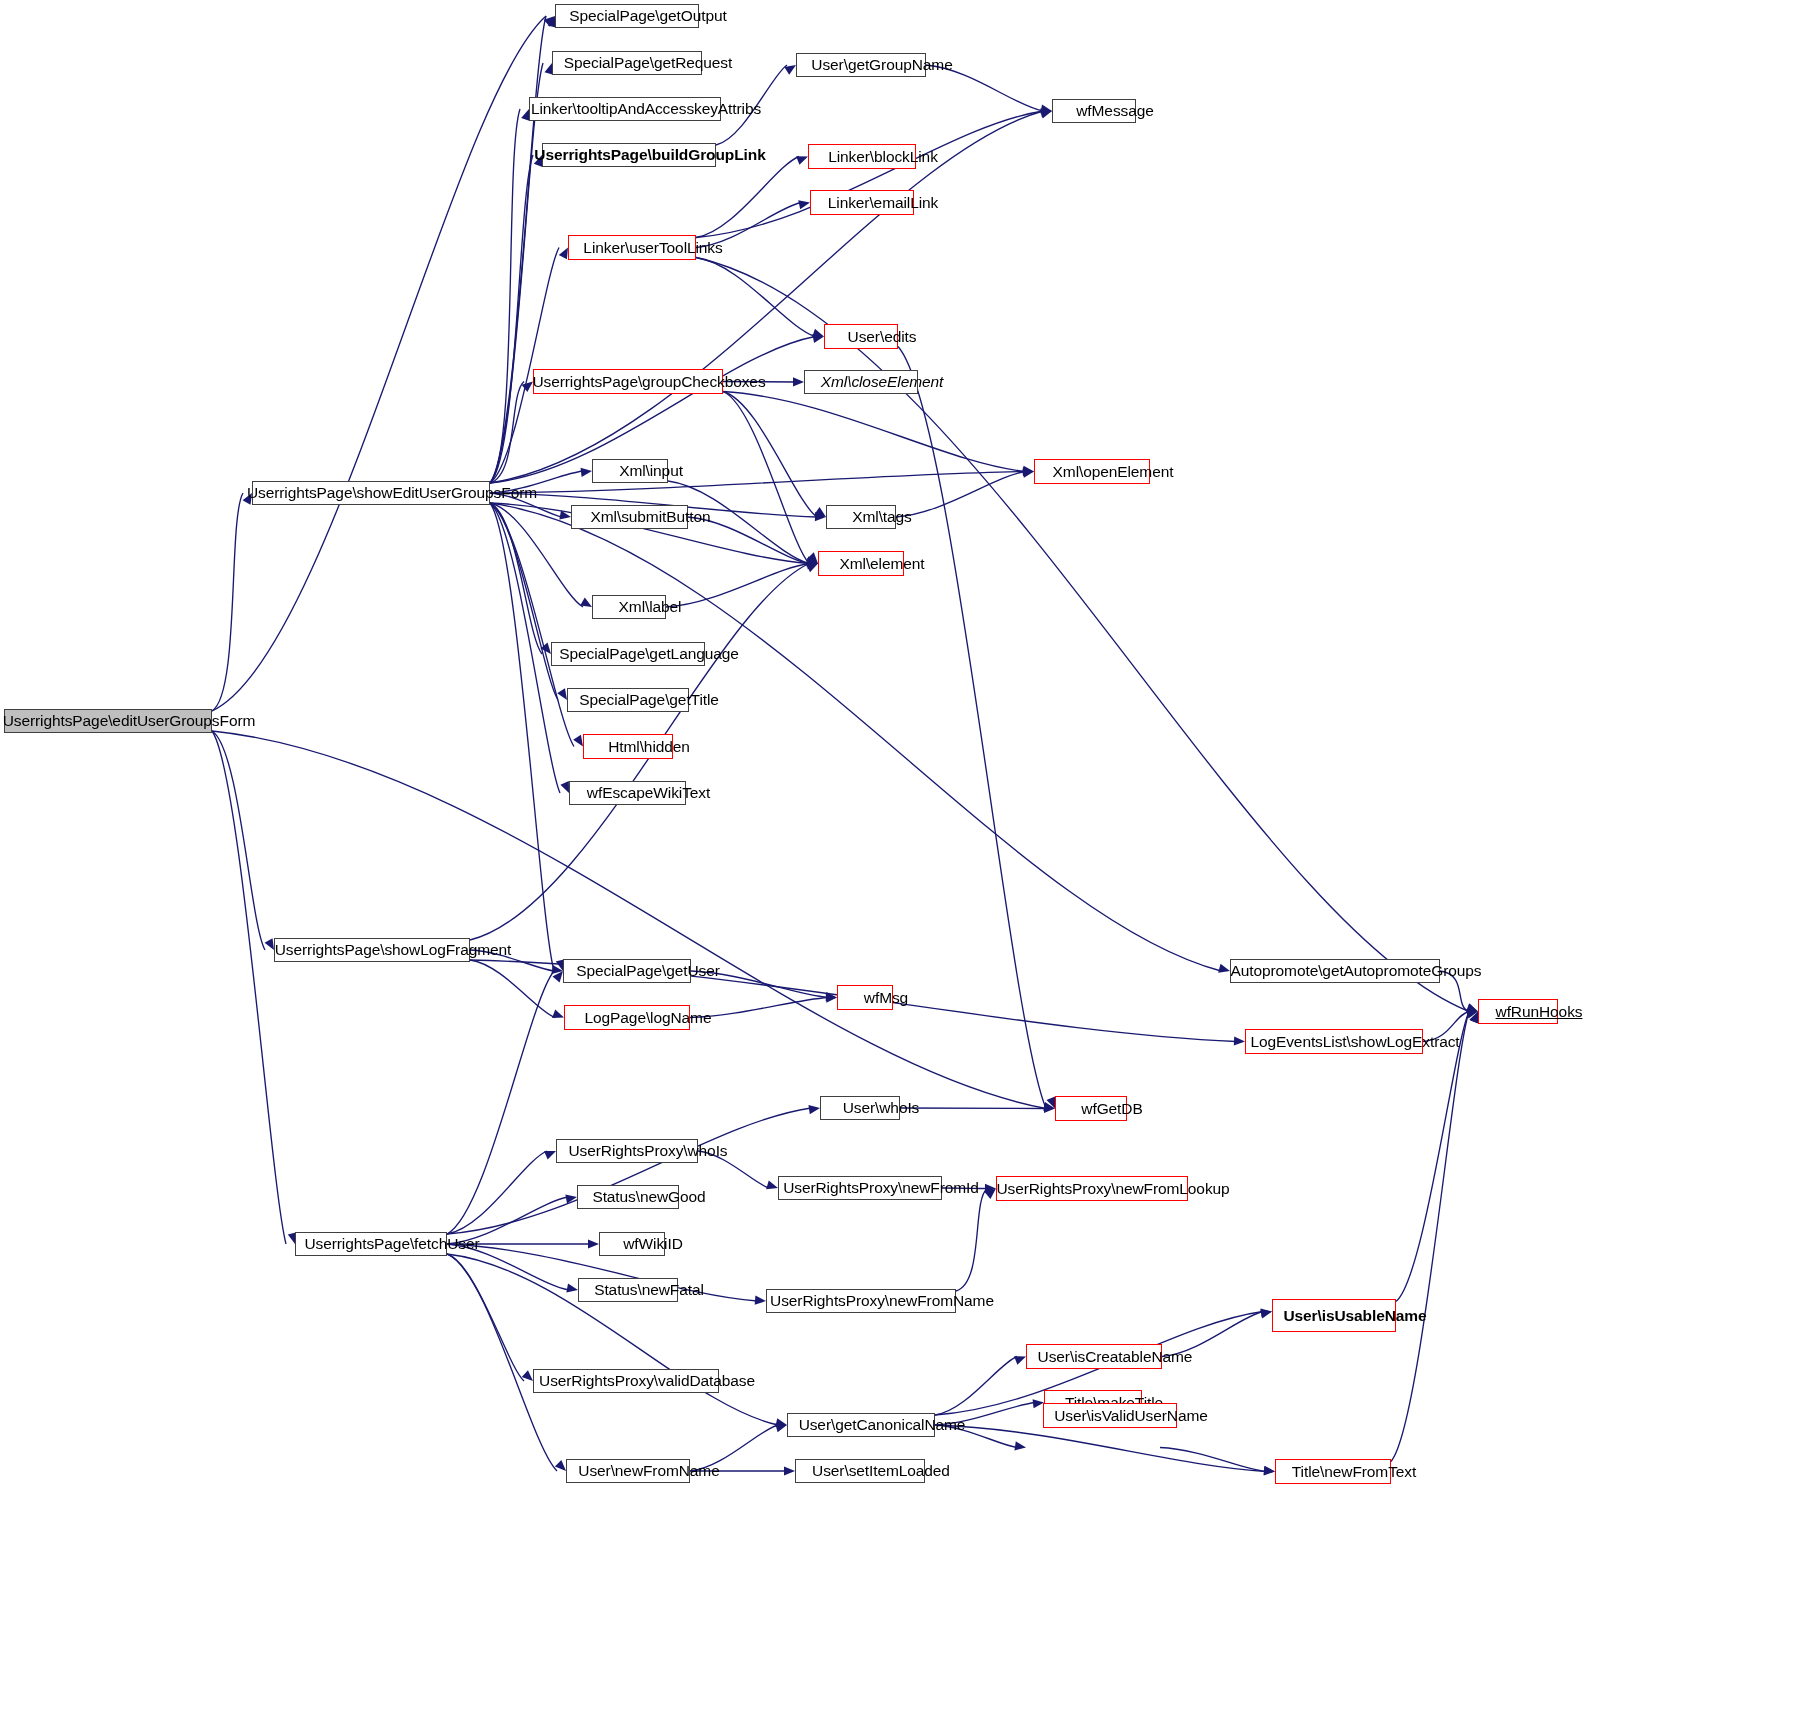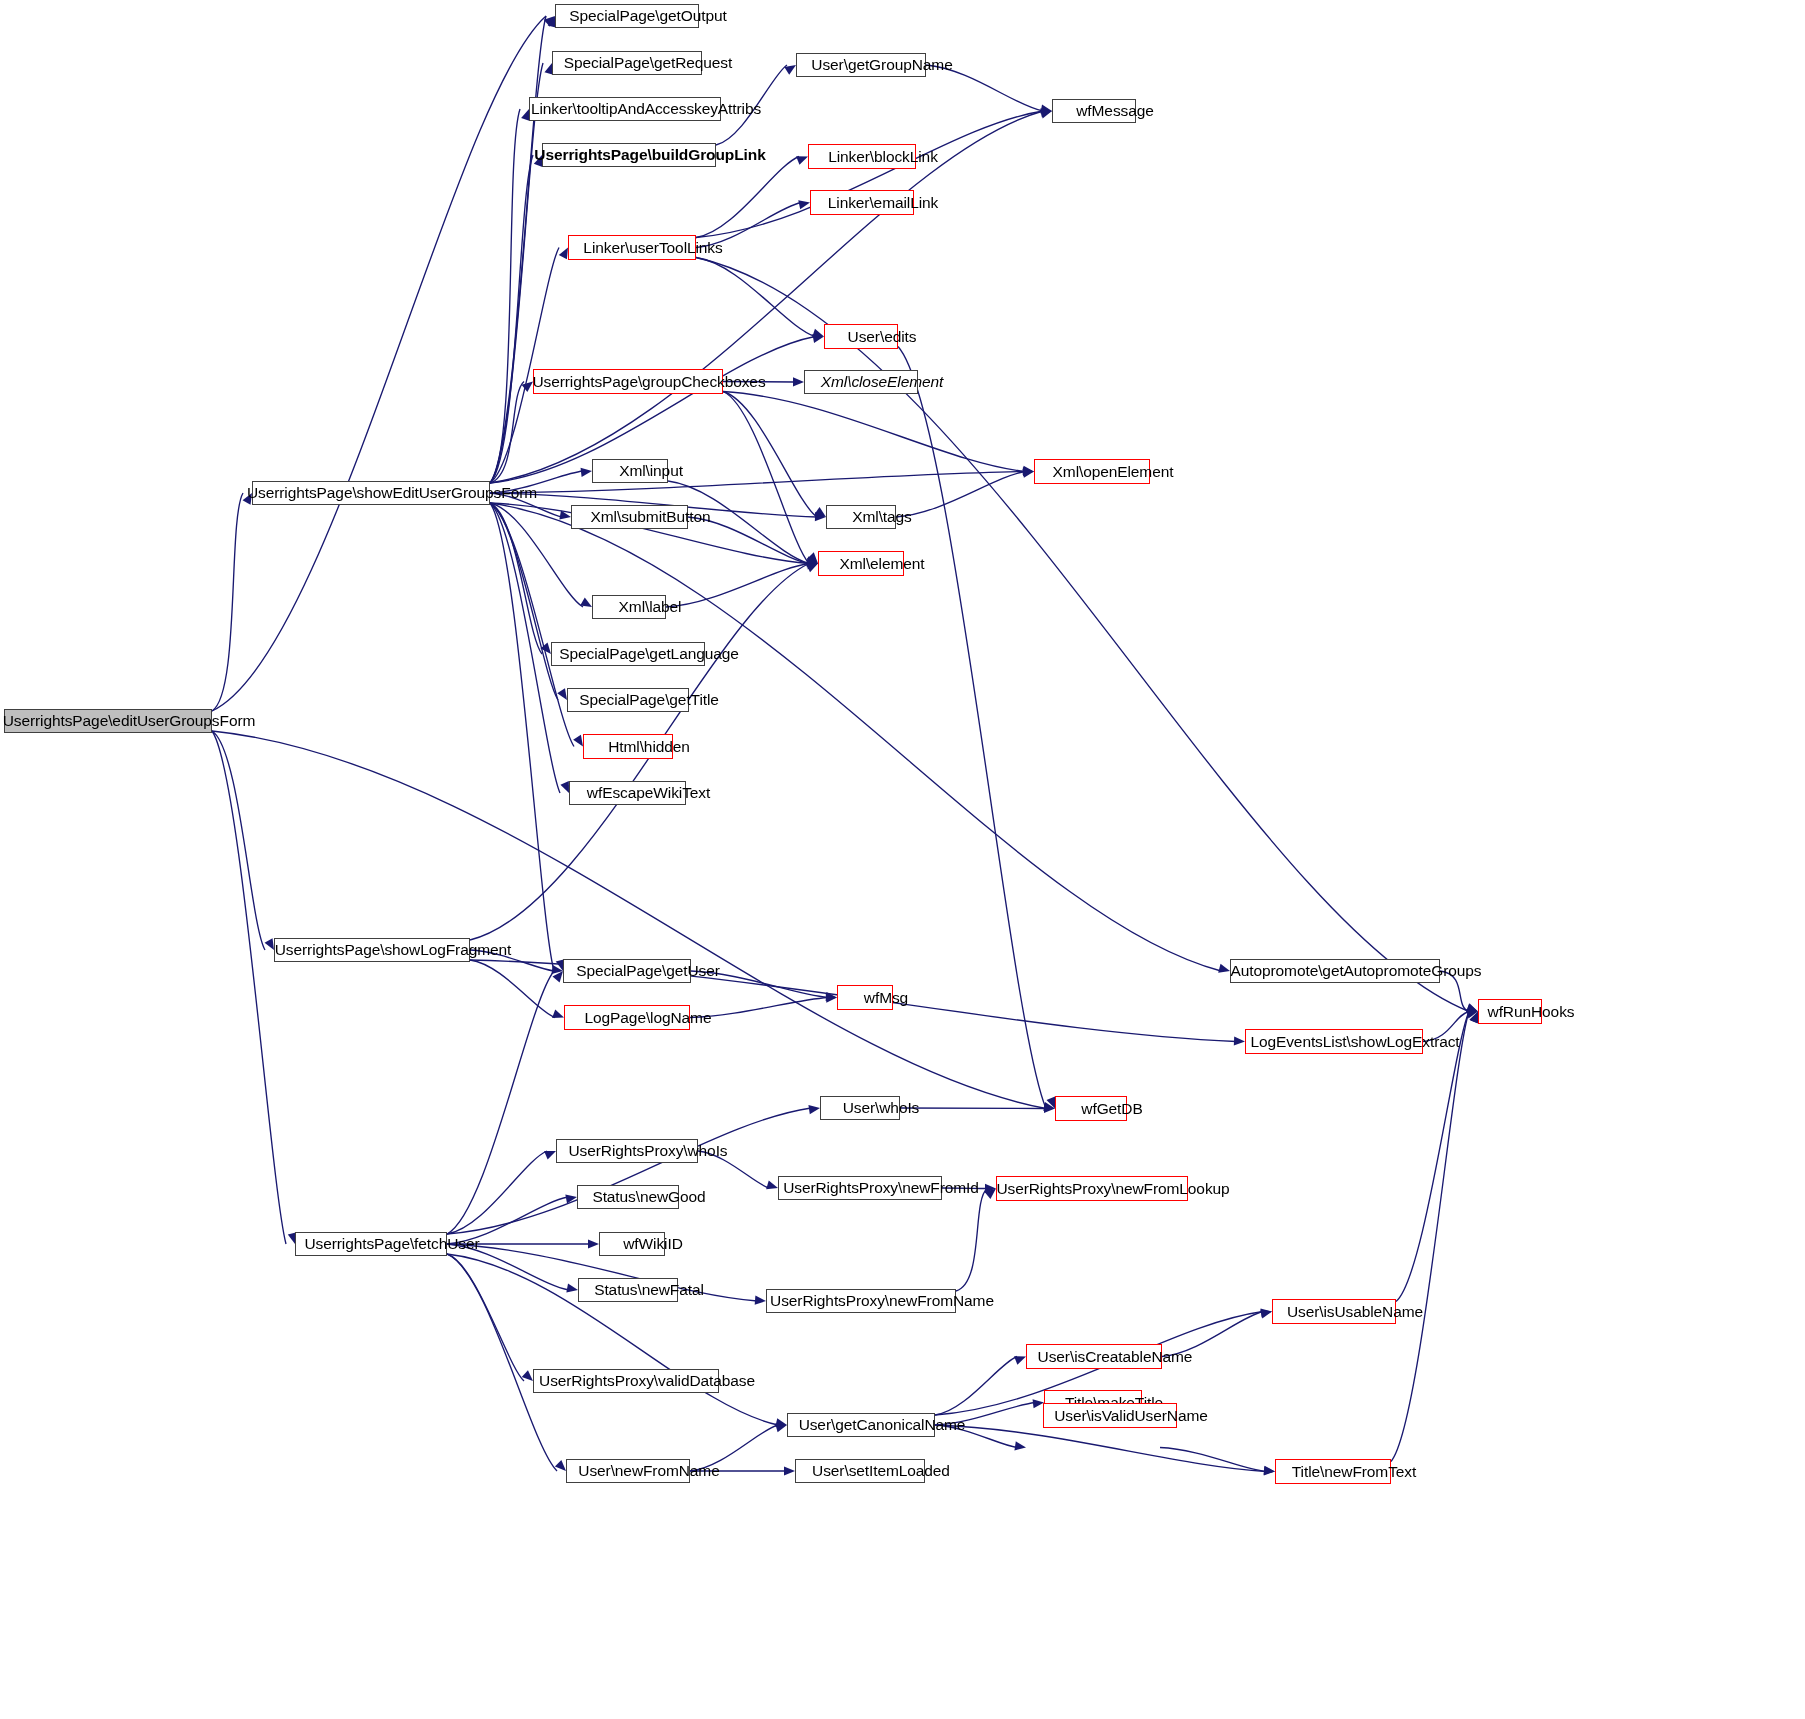--- a/index.html
+++ b/index.html
@@ -252,21 +252,21 @@
       </div>
       <div class="node red" style="left: 564px; top: 1005px; width: 126px; height: 25px;">
         <span>LogPage\logName</span>
       </div>
       <div class="node red" style="left: 837px; top: 985px; width: 56px; height: 25px;">
         <span>wfMsg</span>
       </div>
       <div class="node" style="left: 1230px; top: 959px; width: 210px; height: 24px;">
         <span>Autopromote\getAutopromoteGroups</span>
       </div>
-      <div class="node red" style="left: 1478px; top: 999px; width: 64px; height: 25px;">
+      <div class="node red" style="left: 1478px; top: 999px; width: 80px; height: 25px; text-decoration: underline;">
         <span>wfRunHooks</span>
       </div>
       <div class="node red" style="left: 1245px; top: 1029px; width: 178px; height: 25px;">
         <span>LogEventsList\showLogExtract</span>
       </div>
       <div class="node" style="left: 820px; top: 1096px; width: 80px; height: 24px;">
         <span>User\whoIs</span>
       </div>
       <div class="node red" style="left: 1055px; top: 1096px; width: 72px; height: 25px;">
         <span>wfGetDB</span>
@@ -285,21 +285,21 @@
       </div>
       <div class="node" style="left: 778px; top: 1176px; width: 164px; height: 24px;">
         <span>UserRightsProxy\newFromId</span>
       </div>
       <div class="node red" style="left: 996px; top: 1176px; width: 192px; height: 25px;">
         <span>UserRightsProxy\newFromLookup</span>
       </div>
       <div class="node" style="left: 766px; top: 1289px; width: 190px; height: 24px;">
         <span>UserRightsProxy\newFromName</span>
       </div>
-      <div class="node red" style="left: 1272px; top: 1299px; width: 124px; height: 25px;">
+      <div class="node red" style="left: 1272px; top: 1299px; width: 124px; height: 33px; font-weight: bold;">
         <span>User\isUsableName</span>
       </div>
       <div class="node" style="left: 533px; top: 1369px; width: 186px; height: 24px;">
         <span>UserRightsProxy\validDatabase</span>
       </div>
       <div class="node red" style="left: 1026px; top: 1344px; width: 136px; height: 25px;">
         <span>User\isCreatableName</span>
       </div>
       <div class="node red" style="left: 1044px; top: 1390px; width: 98px; height: 25px;">
         <span>Title\makeTitle</span>

